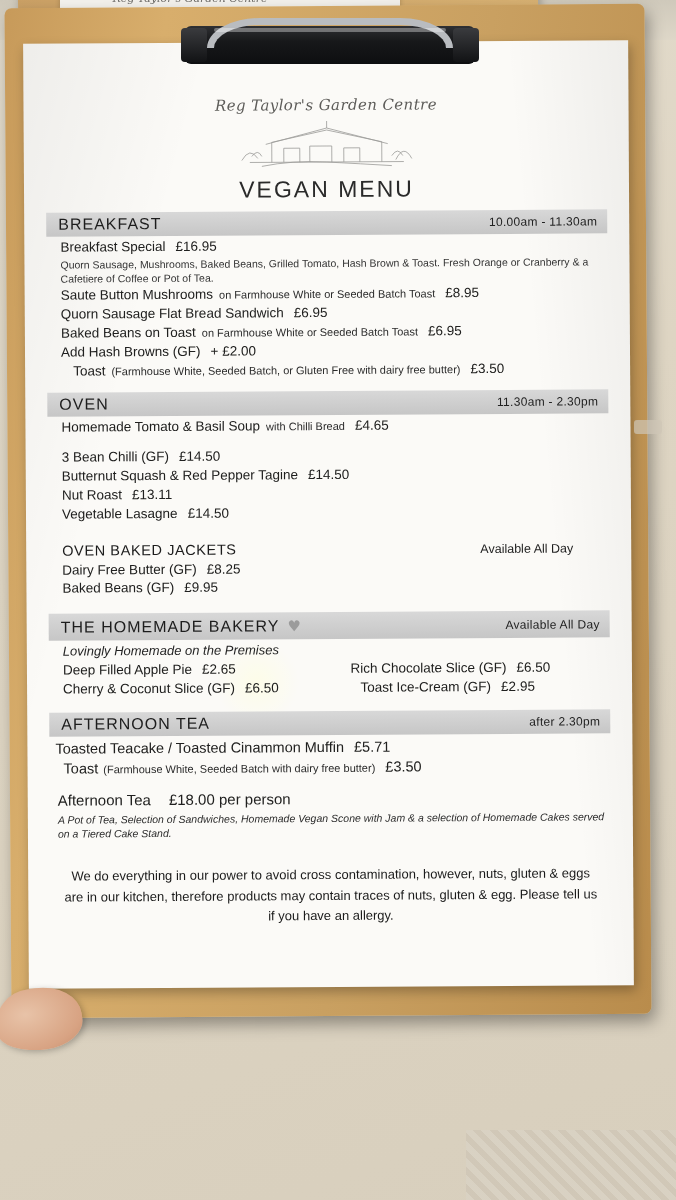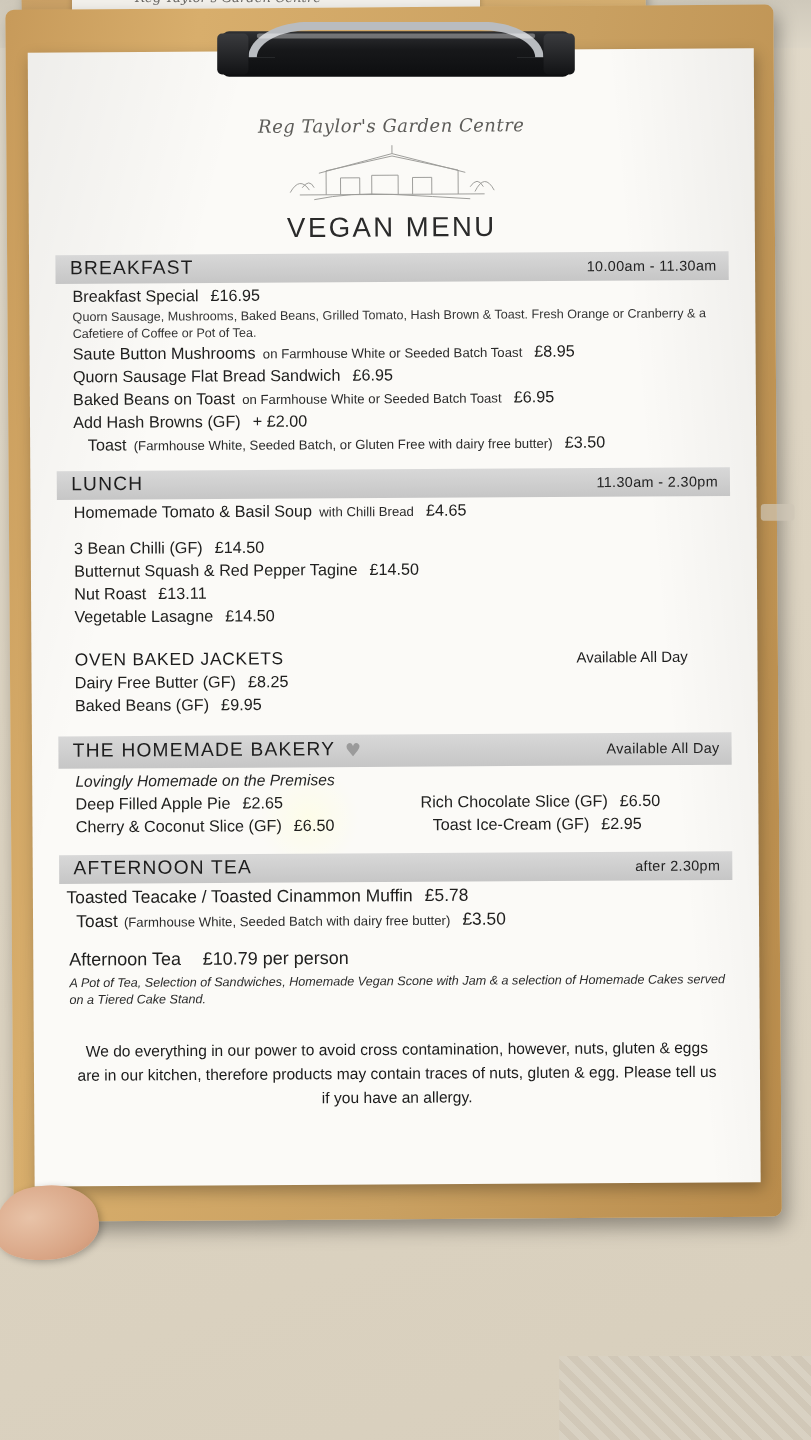--- a/index.html
+++ b/index.html
@@ -301,21 +301,21 @@
         <span class="item price">+ £2.00</span>
       </div>
 
       <div class="line indent2 row">
         <span class="item">Toast</span>
         <span class="sub" style="margin-left:6px">(Farmhouse White, Seeded Batch, or Gluten Free with dairy free butter)</span>
         <span class="item price">£3.50</span>
       </div>
 
       <div class="band" style="margin-top:12px">
-        <span class="band-title">LUNCH</span>
+        <span class="band-title">OVEN</span>
         <span class="band-time">11.30am - 2.30pm</span>
       </div>
 
       <div class="line indent1 row">
         <span class="item">Homemade Tomato &amp; Basil Soup</span>
         <span class="sub" style="margin-left:6px">with Chilli Bread</span>
         <span class="item price">£4.65</span>
       </div>
 
       <div class="spacer10"></div>
@@ -385,32 +385,32 @@
         </div>
       </div>
 
       <div class="band" style="margin-top:12px">
         <span class="band-title">AFTERNOON TEA</span>
         <span class="band-time">after 2.30pm</span>
       </div>
 
       <div class="line row" style="padding-left:6px">
         <span class="item-lg">Toasted Teacake  /  Toasted Cinammon Muffin</span>
-        <span class="item-lg price">£5.78</span>
+        <span class="item-lg price">£5.71</span>
       </div>
       <div class="line row" style="padding-left:14px">
         <span class="item-lg">Toast</span>
         <span class="sub" style="margin-left:5px">(Farmhouse White, Seeded Batch with dairy free butter)</span>
         <span class="item-lg price">£3.50</span>
       </div>
 
       <div class="afternoon-block">
         <div class="line row">
           <span class="at-title">Afternoon Tea</span>
-          <span class="at-title price" style="margin-left:18px">£10.79 per person</span>
+          <span class="at-title price" style="margin-left:18px">£18.00 per person</span>
         </div>
         <div class="line at-desc">A Pot of Tea, Selection of Sandwiches, Homemade Vegan Scone with Jam &amp; a selection of Homemade Cakes served on a Tiered Cake Stand.</div>
       </div>
 
       <div class="allergy">We do everything in our power to avoid cross contamination, however, nuts, gluten &amp; eggs are in our kitchen, therefore products may contain traces of nuts, gluten &amp; egg. Please tell us if you have an allergy.</div>
 
     </div>
   </div>
 
   <div id="scrap"></div>

